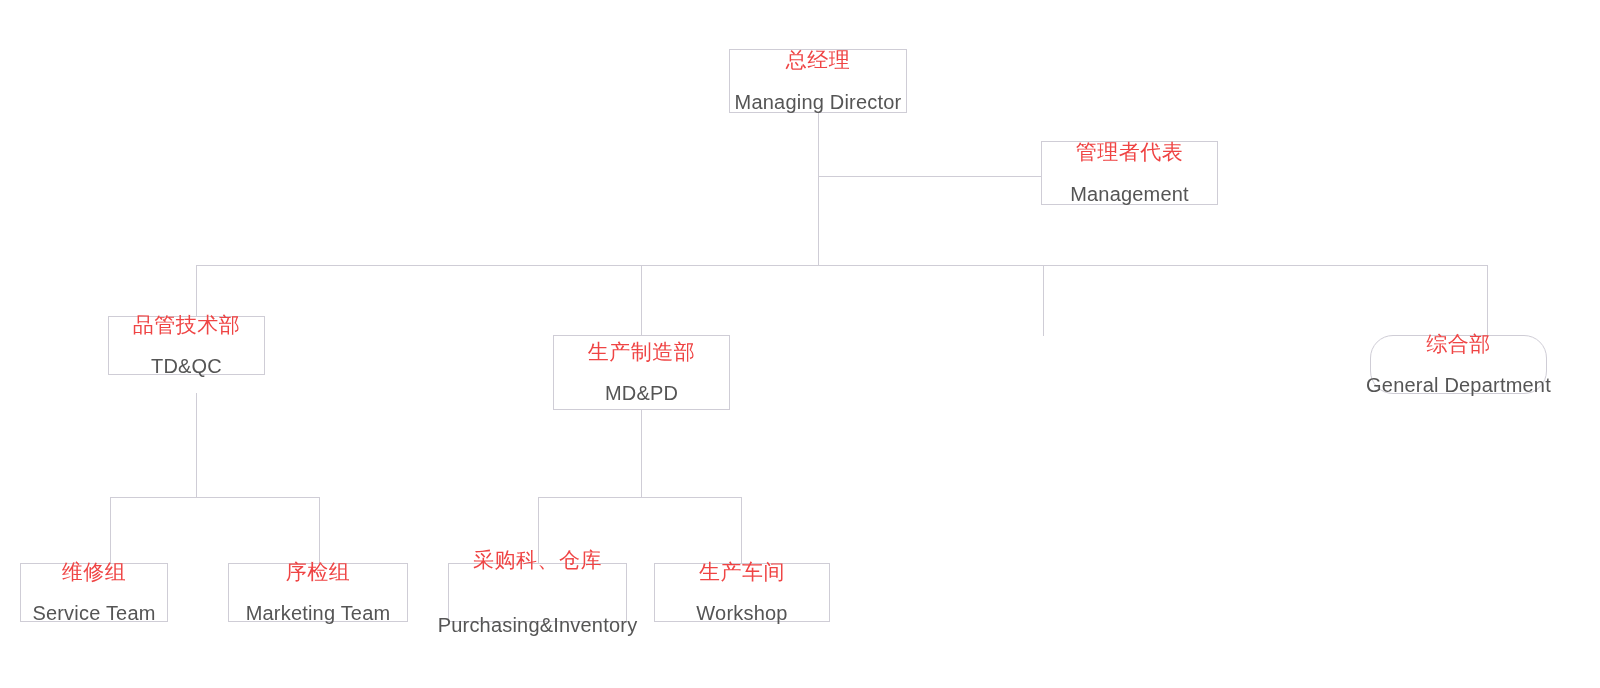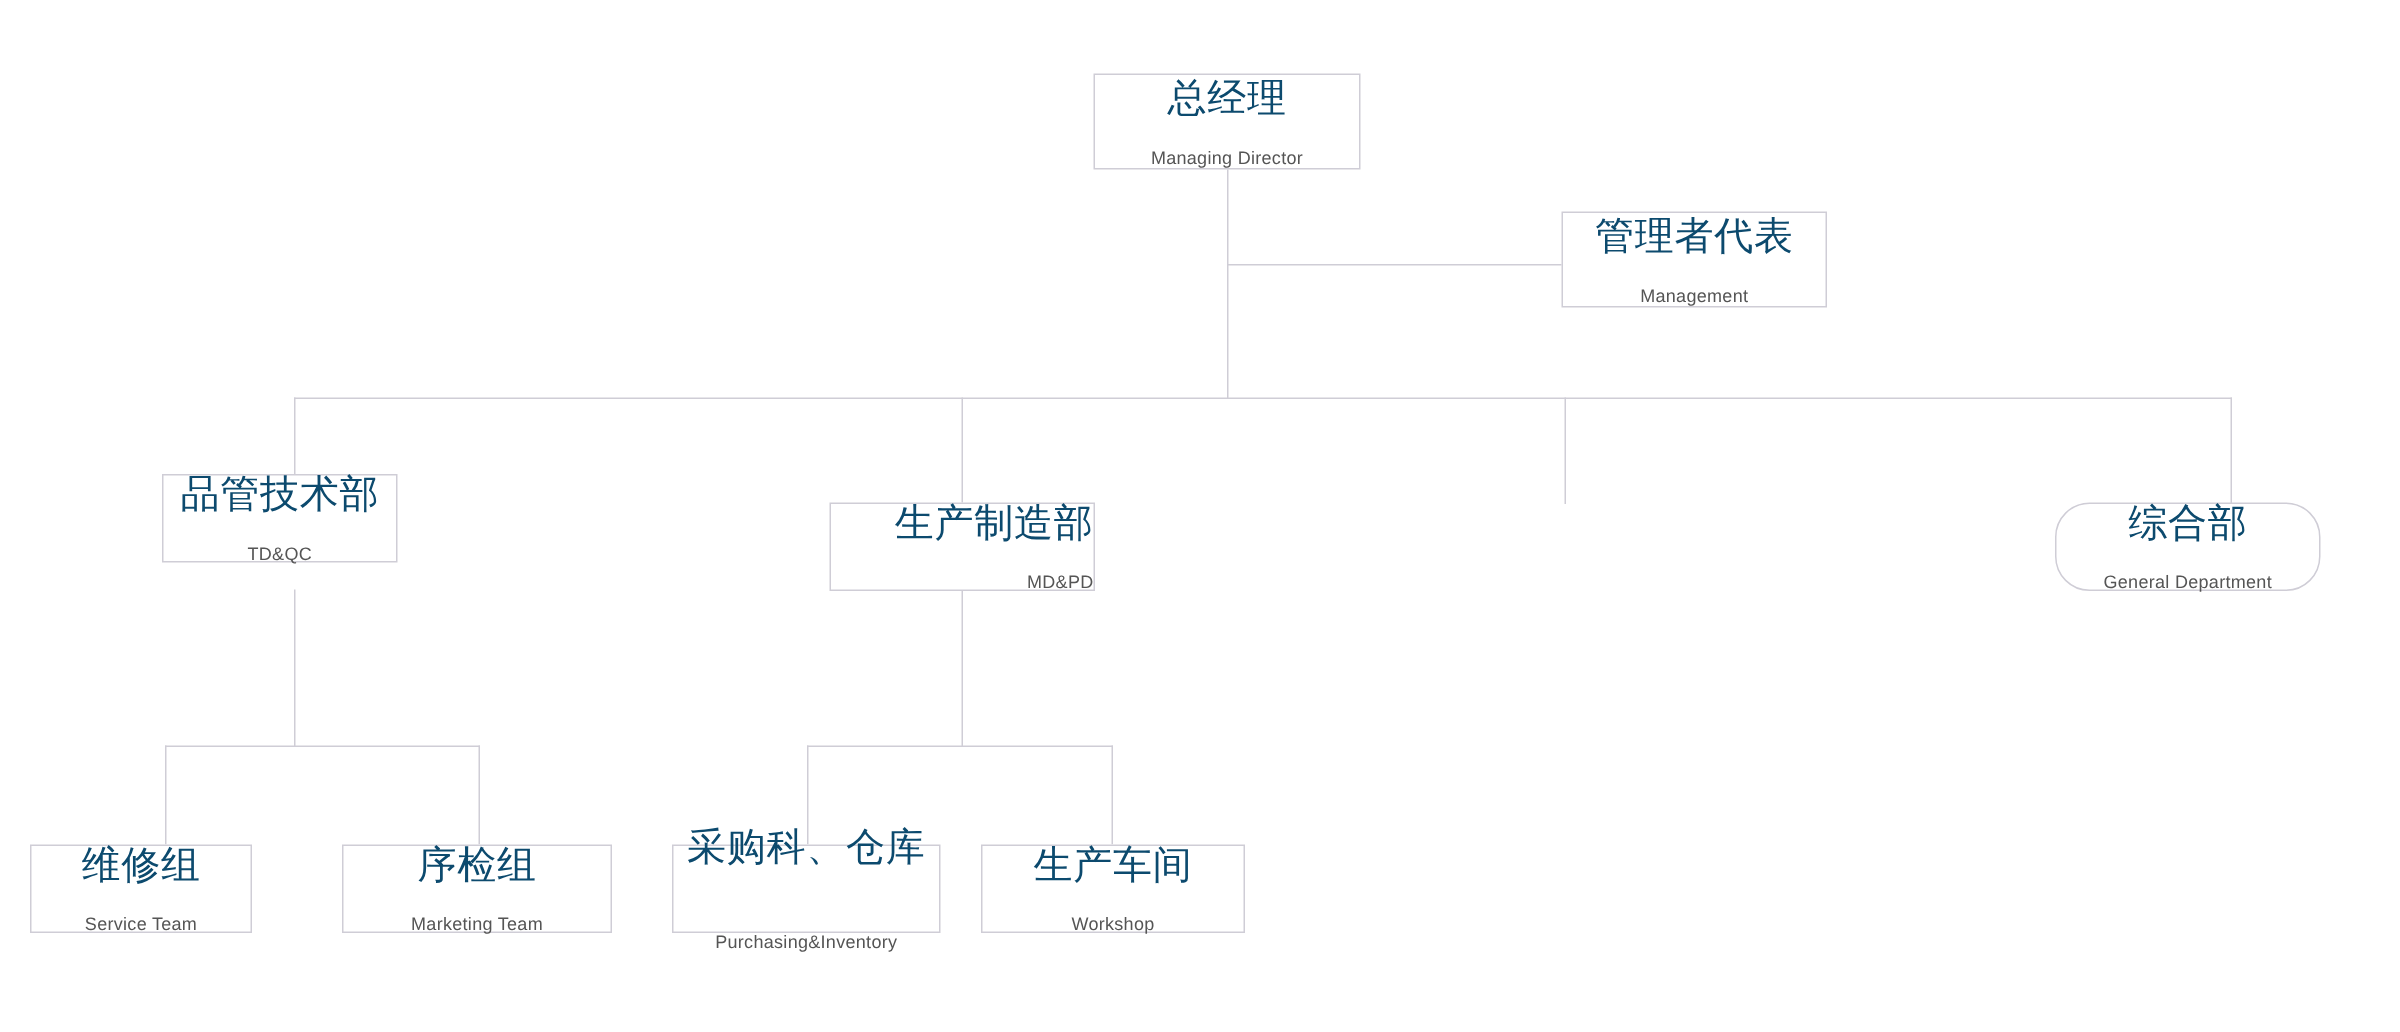--- a/index.html
+++ b/index.html
@@ -23,29 +23,29 @@
     box-sizing: border-box;
     border: 1px solid #cfcdd6;
     background: #ffffff;
     display: flex;
     flex-direction: column;
     align-items: center;
     justify-content: center;
     z-index: 2;
   }
   .node .cn {
-    color: #0c4a6e;
-    font-size: 26px;
+    color: #ef4444;
+    font-size: 21px;
     line-height: 1.18;
     letter-spacing: 0.5px;
     white-space: nowrap;
   }
   .node .en {
     color: #555555;
-    font-size: 12px;
+    font-size: 20px;
     line-height: 1.2;
     letter-spacing: 0.2px;
     white-space: nowrap;
     margin-top: 17px;
   }
   .conn {
     position: absolute;
     background: #cfcdd6;
     z-index: 1;
   }
@@ -86,21 +86,21 @@
   <div class="node" style="left:1041px; top:141px; width:177px; height:64px;">
     <span class="cn">管理者代表</span>
     <span class="en">Management</span>
   </div>
 
   <div class="node" style="left:108px; top:316px; width:157px; height:59px;">
     <span class="cn">品管技术部</span>
     <span class="en">TD&amp;QC</span>
   </div>
 
-  <div class="node" style="left:553px; top:335px; width:177px; height:59px;align-items:flex-end;">
+  <div class="node" style="left:553px; top:335px; width:177px; height:75px;">
     <span class="cn">生产制造部</span>
     <span class="en">MD&amp;PD</span>
   </div>
 
 
   <div class="node" style="left:1370px; top:335px; width:177px; height:59px;border-radius:23px;">
     <span class="cn">综合部</span>
     <span class="en">General Department</span>
   </div>
 

